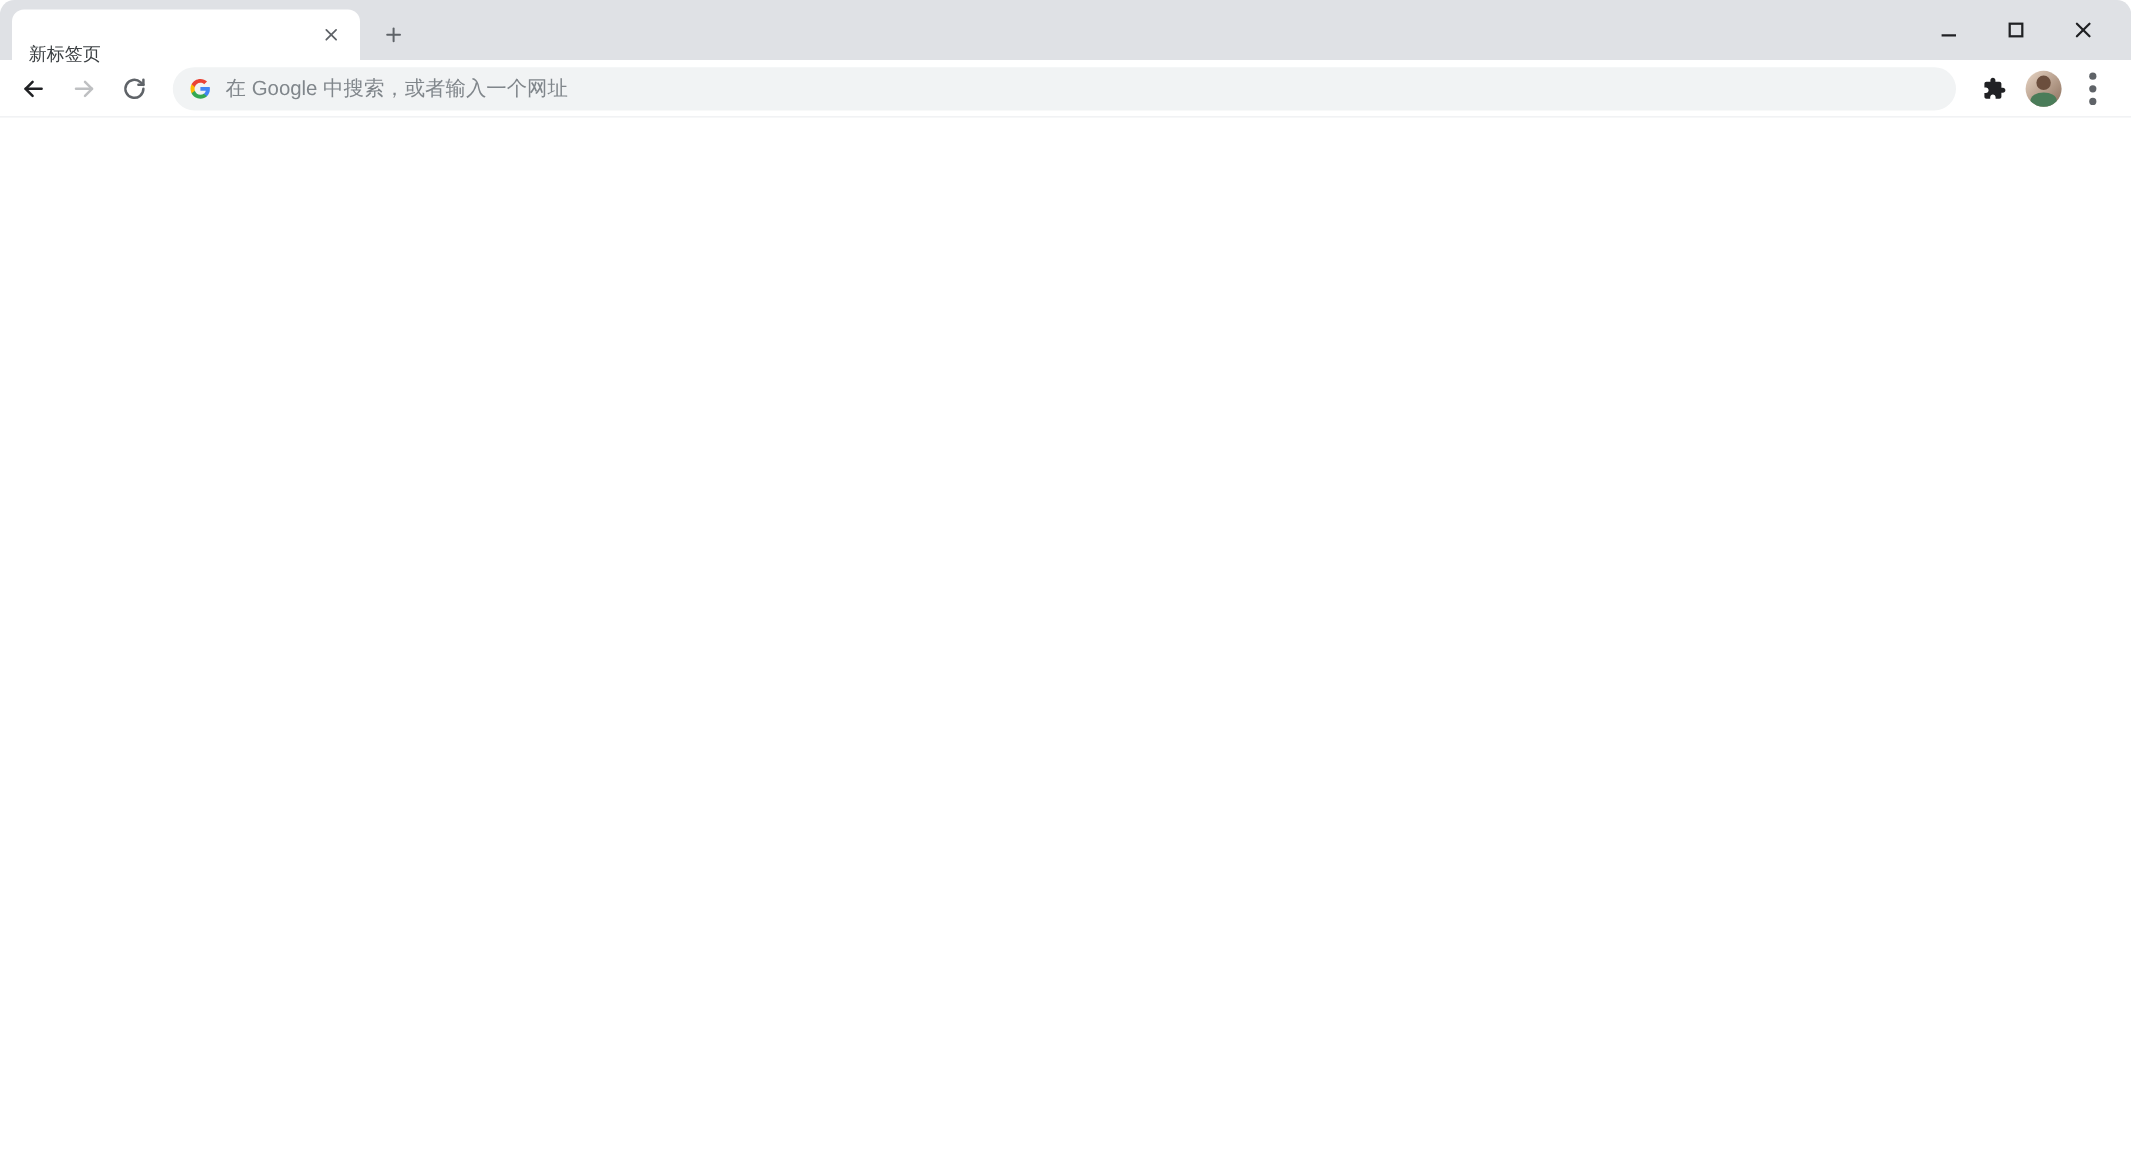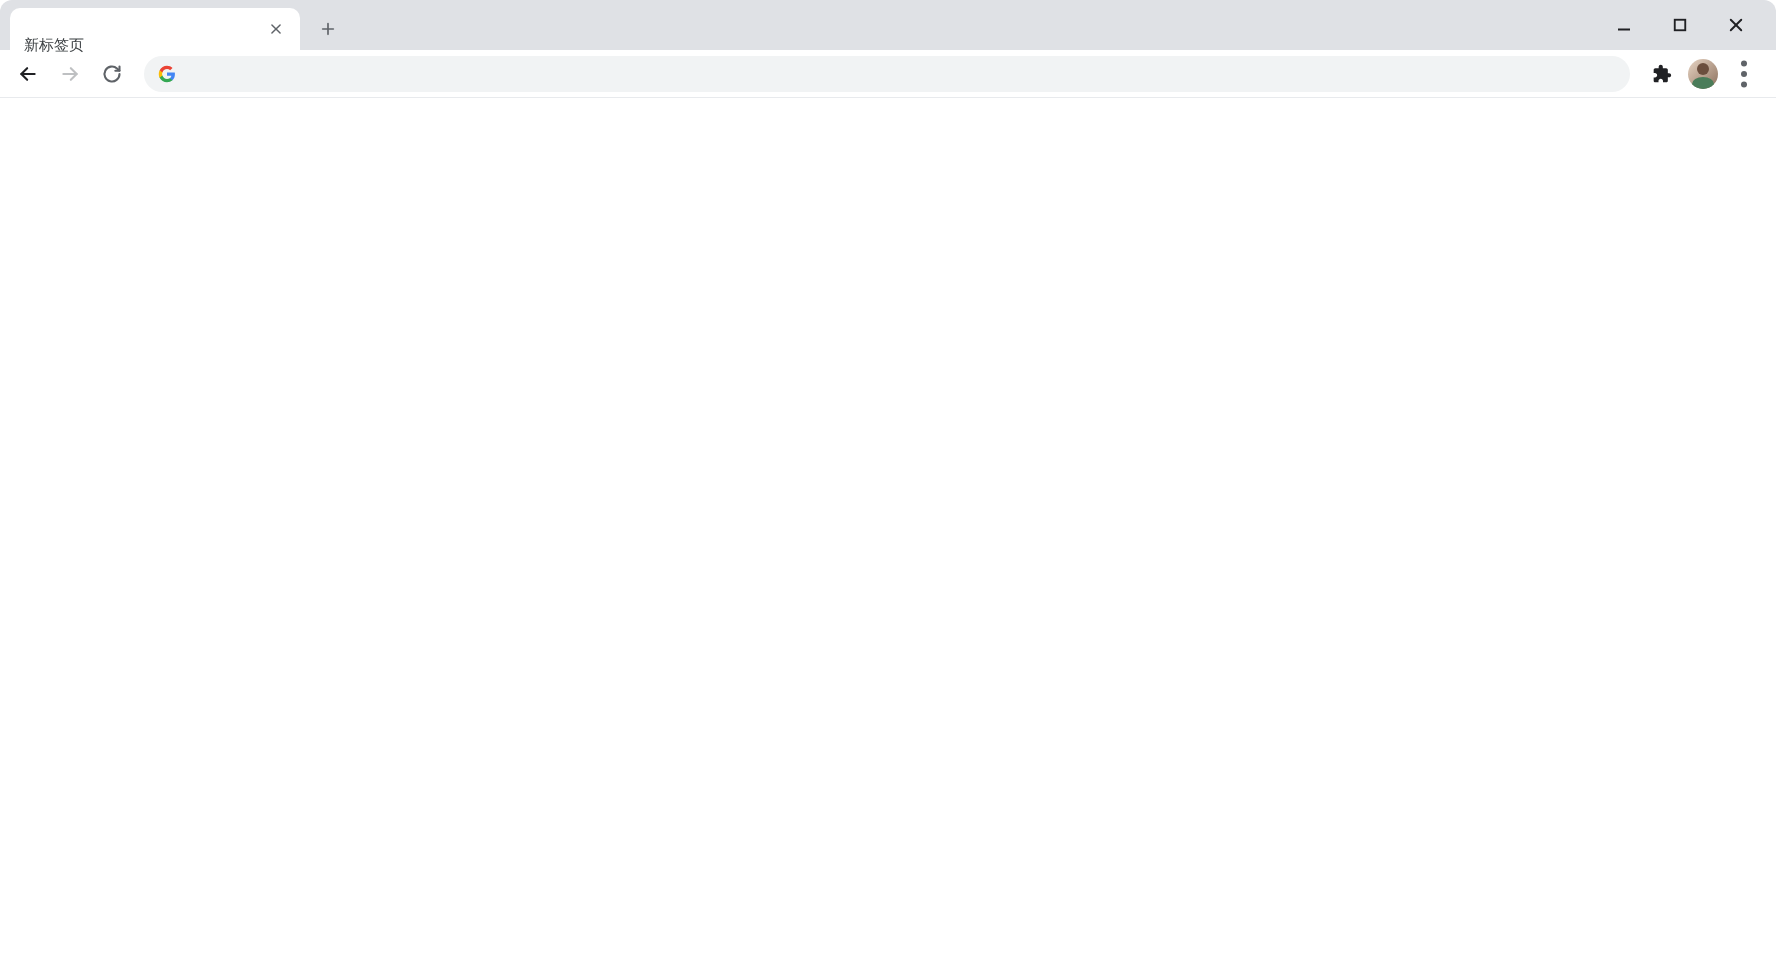--- a/index.html
+++ b/index.html
@@ -281,20 +281,21 @@
 
     <div class="address-bar">
       <span class="address-bar-icon">
         <svg viewBox="0 0 48 48" width="18" height="18">
           <path fill="#4285F4" d="M45.12 24.5c0-1.56-.14-3.06-.4-4.5H24v8.51h11.84c-.51 2.75-2.06 5.08-4.39 6.64v5.52h7.11c4.16-3.83 6.56-9.47 6.56-16.17z"></path>
           <path fill="#34A853" d="M24 46c5.94 0 10.92-1.97 14.56-5.33l-7.11-5.52c-1.97 1.32-4.49 2.1-7.45 2.1-5.73 0-10.58-3.87-12.31-9.07H4.34v5.7C7.96 41.07 15.4 46 24 46z"></path>
           <path fill="#FBBC05" d="M11.69 28.18C11.25 26.86 11 25.45 11 24s.25-2.86.69-4.18v-5.7H4.34C2.85 17.09 2 20.45 2 24c0 3.55.85 6.91 2.34 9.88l7.35-5.7z"></path>
           <path fill="#EA4335" d="M24 10.75c3.23 0 6.13 1.11 8.41 3.29l6.31-6.31C34.91 4.18 29.93 2 24 2 15.4 2 7.96 6.93 4.34 14.12l7.35 5.7c1.73-5.2 6.58-9.07 12.31-9.07z"></path>
         </svg>
       </span>
+      <input class="address-input" type="text" placeholder="在 Google 中搜索，或者输入一个网址" style="">
     </div>
 
     <div class="toolbar-right">
       <div class="ext-btn">
         <svg viewBox="0 0 24 24" fill="#202124">
           <path d="M20.5 11H19V7c0-1.1-.9-2-2-2h-4V3.5C13 2.12 11.88 1 10.5 1S8 2.12 8 3.5V5H4c-1.1 0-2 .9-2 2v3.8h1.5c1.49 0 2.7 1.21 2.7 2.7s-1.21 2.7-2.7 2.7H2V20c0 1.1.9 2 2 2h3.8v-1.5c0-1.49 1.21-2.7 2.7-2.7 1.49 0 2.7 1.21 2.7 2.7V22H17c1.1 0 2-.9 2-2v-4h1.5c1.38 0 2.5-1.12 2.5-2.5S21.88 11 20.5 11z"></path>
         </svg>
       </div>
       <div class="profile-avatar"></div>
       <div class="menu-btn">

